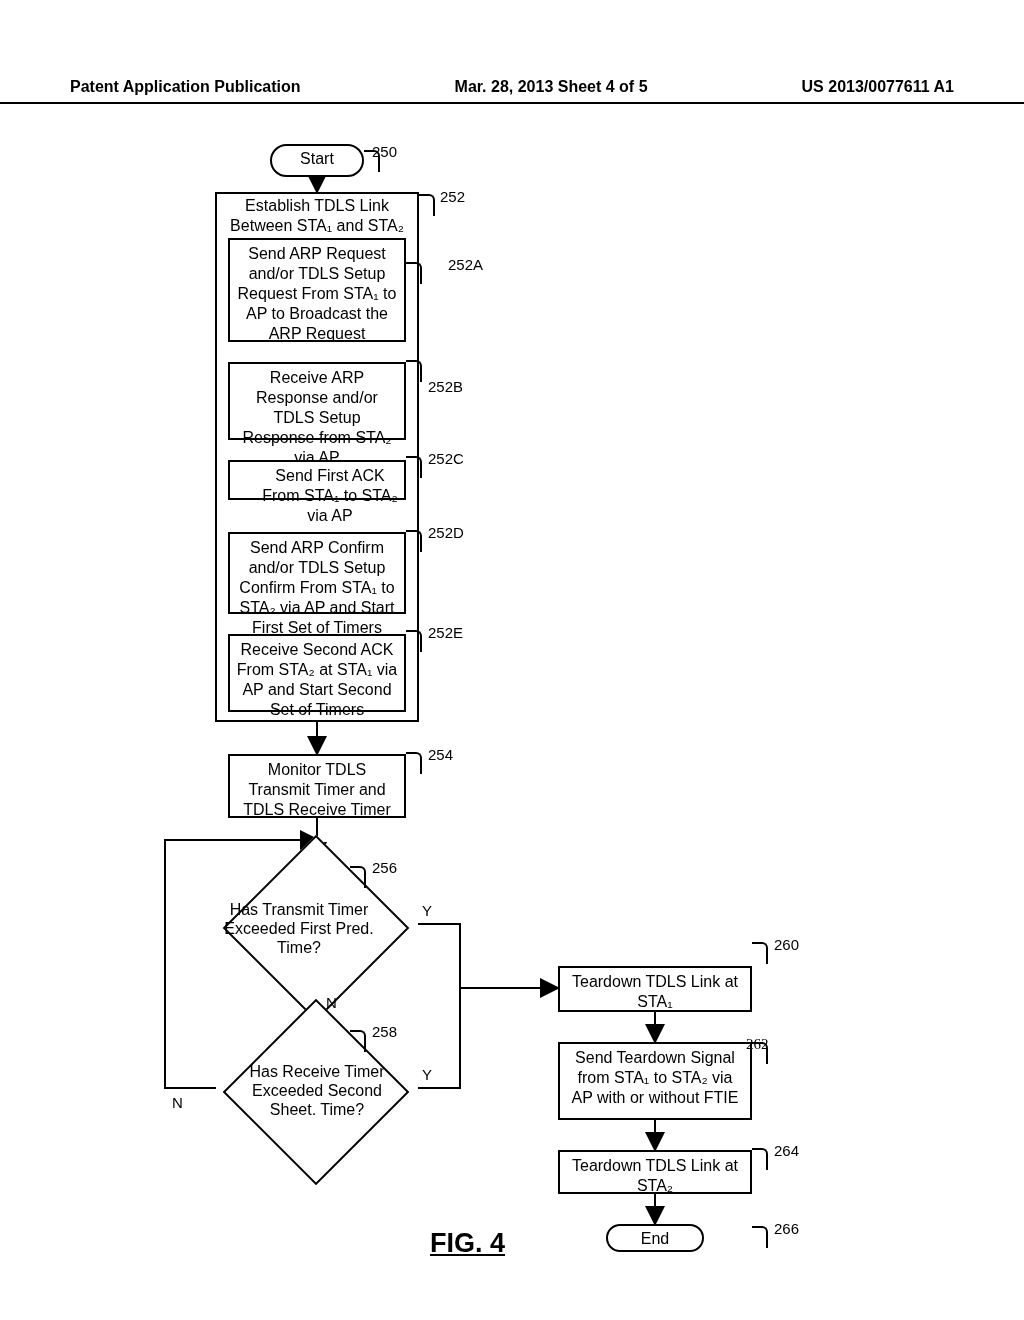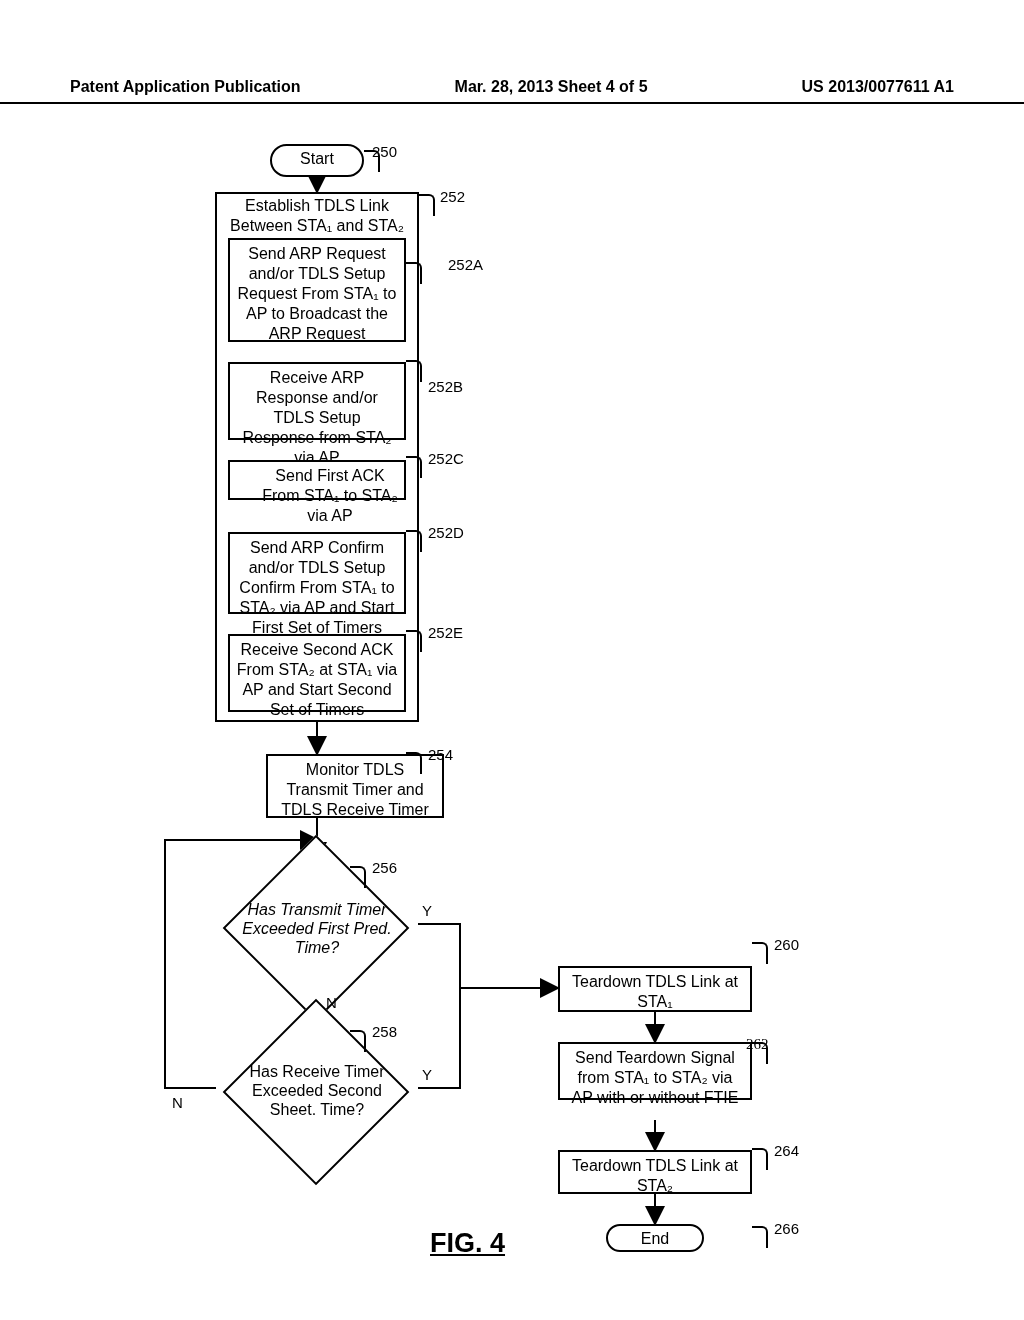--- a/index.html
+++ b/index.html
@@ -150,43 +150,43 @@
 <div class="ref" style="left:428px; top:450px;">252C</div>
 
 <div class="box" style="left:228px; top:532px; width:178px; height:82px;">Send ARP Confirm and/or TDLS Setup Confirm From STA₁ to STA₂ via AP and Start First Set of Timers</div>
 <div class="tick" style="left:406px; top:530px;"></div>
 <div class="ref" style="left:428px; top:524px;">252D</div>
 
 <div class="box" style="left:228px; top:634px; width:178px; height:78px;">Receive Second ACK From STA₂ at STA₁ via AP and Start Second Set of Timers</div>
 <div class="tick" style="left:406px; top:630px;"></div>
 <div class="ref" style="left:428px; top:624px;">252E</div>
 
-<div class="box" style="left:228px; top:754px; width:178px; height:64px;margin-left:38px;">Monitor TDLS Transmit Timer and TDLS Receive Timer</div>
+<div class="box" style="left:228px; top:754px; width:178px; height:64px;">Monitor TDLS Transmit Timer and TDLS Receive Timer</div>
 <div class="tick" style="left:406px; top:752px;"></div>
 <div class="ref" style="left:428px; top:746px;">254</div>
 
 <div class="diamond" style="left:250px; top:862px; width:128px; height:128px;"></div>
-<div class="diamond-label" style="left:237px; top:900px;font-style:italic;">Has Transmit Timer Exceeded First Pred. Time?</div>
+<div class="diamond-label" style="left:219px; top:900px;">Has Transmit Timer Exceeded First Pred. Time?</div>
 <div class="tick" style="left:350px; top:866px;"></div>
 <div class="ref" style="left:372px; top:859px;">256</div>
 <div class="yn" style="left:422px; top:902px;">Y</div>
 <div class="yn" style="left:326px; top:994px;">N</div>
 
 <div class="diamond" style="left:250px; top:1026px; width:128px; height:128px;"></div>
 <div class="diamond-label" style="left:237px; top:1062px;">Has Receive Timer Exceeded Second Sheet. Time?</div>
 <div class="tick" style="left:350px; top:1030px;"></div>
 <div class="ref" style="left:372px; top:1023px;">258</div>
 <div class="yn" style="left:422px; top:1066px;">Y</div>
 <div class="yn" style="left:172px; top:1094px;">N</div>
 
 <div class="box" style="left:558px; top:966px; width:194px; height:46px;">Teardown TDLS Link at STA₁</div>
 <div class="tick" style="left:752px; top:942px;"></div>
 <div class="ref" style="left:774px; top:936px;">260</div>
 
-<div class="box" style="left:558px; top:1042px; width:194px; height:58px;">Send Teardown Signal from STA₁ to STA₂ via AP with or without FTIE</div>
+<div class="box" style="left:558px; top:1042px; width:194px; height:78px;">Send Teardown Signal from STA₁ to STA₂ via AP with or without FTIE</div>
 <div class="tick" style="left:752px; top:1042px;"></div>
 <div class="ref" style="left:746px; top:1036px;font-family:Liberation Serif, serif;">262</div>
 
 <div class="box" style="left:558px; top:1150px; width:194px; height:44px;">Teardown TDLS Link at STA₂</div>
 <div class="tick" style="left:752px; top:1148px;"></div>
 <div class="ref" style="left:774px; top:1142px;">264</div>
 
 <div class="box rounded" style="left:606px; top:1224px; width:98px; height:28px; padding-top:3px;">End</div>
 <div class="tick" style="left:752px; top:1226px;"></div>
 <div class="ref" style="left:774px; top:1220px;">266</div>

